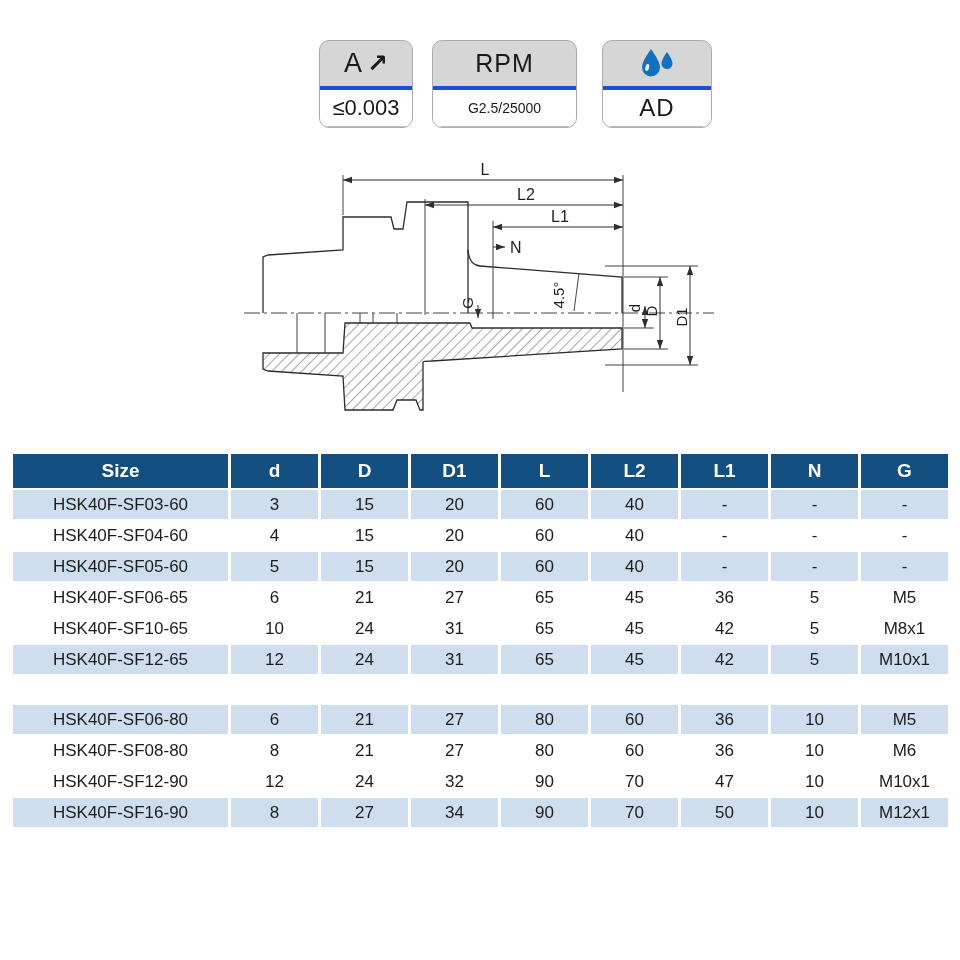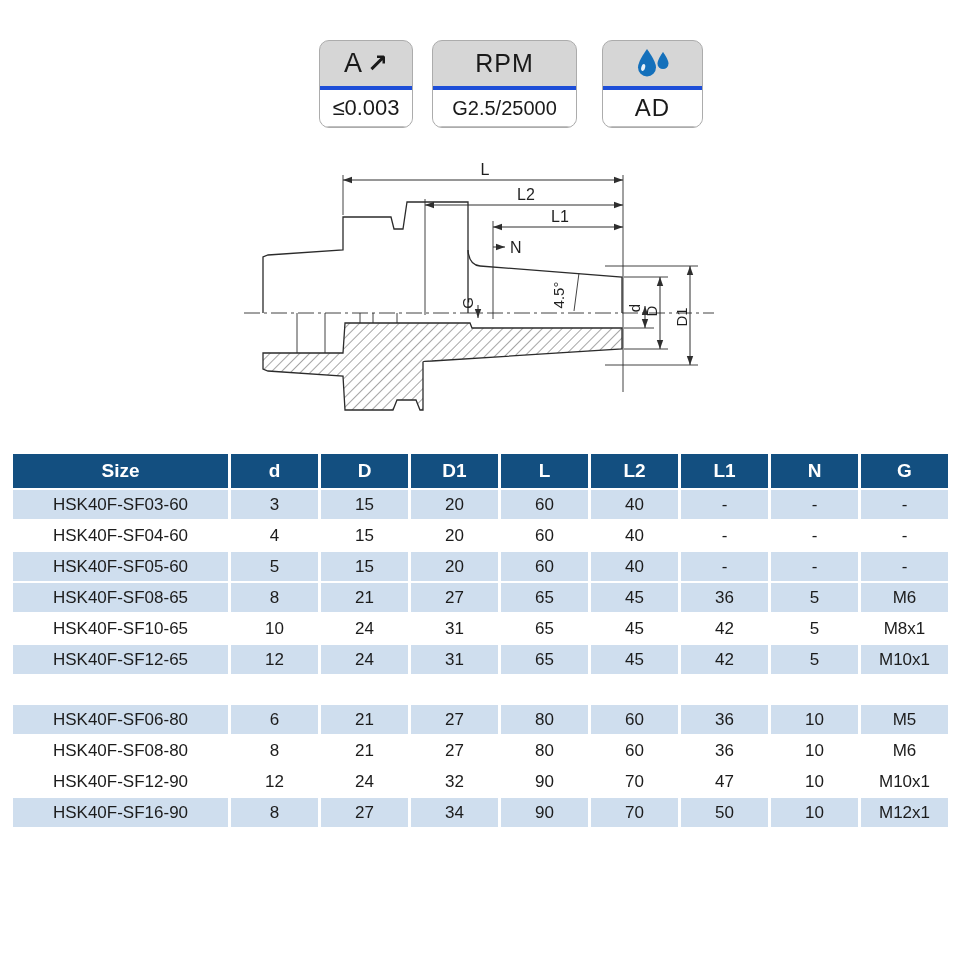--- a/index.html
+++ b/index.html
@@ -18,22 +18,22 @@
   .badge-head .glyph{font-size:27px;color:#1a1a1a;line-height:1;}
   .badge-head .arrow{font-size:25px;font-weight:bold;color:#1a1a1a;line-height:1;}
   .badge-head .rpm{font-size:25px;color:#1a1a1a;letter-spacing:1px;}
   .badge-value{
     background:#ffffff;border-top:4px solid #1d4ed8;border-bottom:1px solid #bfbfbf;
     height:36px;display:flex;align-items:center;justify-content:center;
     font-size:22px;color:#1a1a1a;
   }
   #badge-runout{left:319px;width:94px;}
   #badge-rpm{left:432px;width:145px;}
-  #badge-coolant{left:602px;width:101px;}
-  #badge-rpm .badge-value{font-size:20px;}
+  #badge-coolant{left:602px;width:110px;}
+  #badge-rpm .badge-value{font-size:14px;}
   #badge-coolant .badge-value{font-size:24px;letter-spacing:1px;}
   
   .diagram{position:absolute;left:240px;top:155px;width:480px;height:290px;}
   .diagram svg{display:block;}
   .dline{stroke:#2b2b2b;stroke-width:1.3;fill:none;}
   .dthin{stroke:#2e2e2e;stroke-width:0.9;fill:none;}
   .ddim{stroke:#2e2e2e;stroke-width:1;fill:none;}
   .dtext{fill:#1f1f1f;font-size:16px;font-family:"Liberation Sans",sans-serif;}
   .dtext-s{fill:#1f1f1f;font-size:15px;font-family:"Liberation Sans",sans-serif;}
   
@@ -191,30 +191,30 @@
           <td>HSK40F-SF05-60</td>
           <td>5</td>
           <td>15</td>
           <td>20</td>
           <td>60</td>
           <td>40</td>
           <td>-</td>
           <td>-</td>
           <td>-</td>
         </tr>
-        <tr class="alt">
-          <td>HSK40F-SF08-65</td>
-          <td>8</td>
+        <tr>
+          <td>HSK40F-SF06-65</td>
+          <td>6</td>
           <td>21</td>
           <td>27</td>
           <td>65</td>
           <td>45</td>
           <td>36</td>
           <td>5</td>
-          <td>M6</td>
+          <td>M5</td>
         </tr>
         <tr>
           <td>HSK40F-SF10-65</td>
           <td>10</td>
           <td>24</td>
           <td>31</td>
           <td>65</td>
           <td>45</td>
           <td>42</td>
           <td>5</td>

